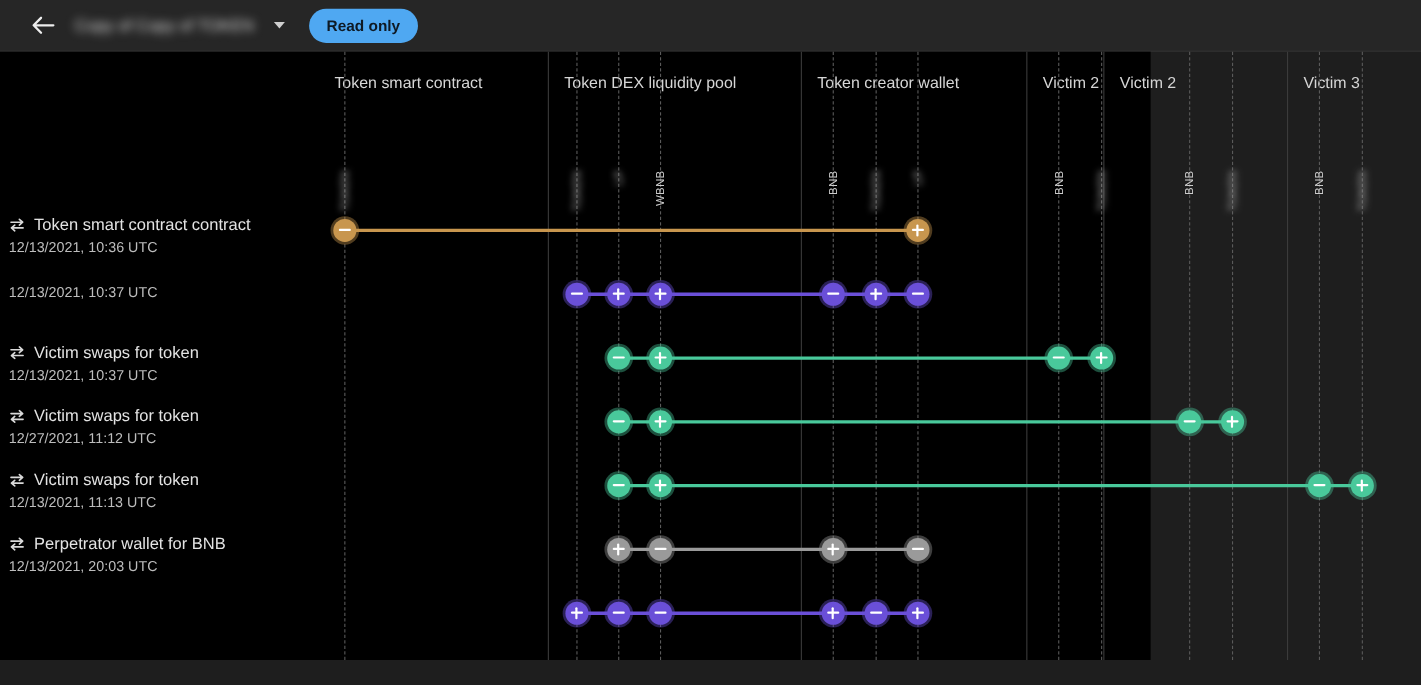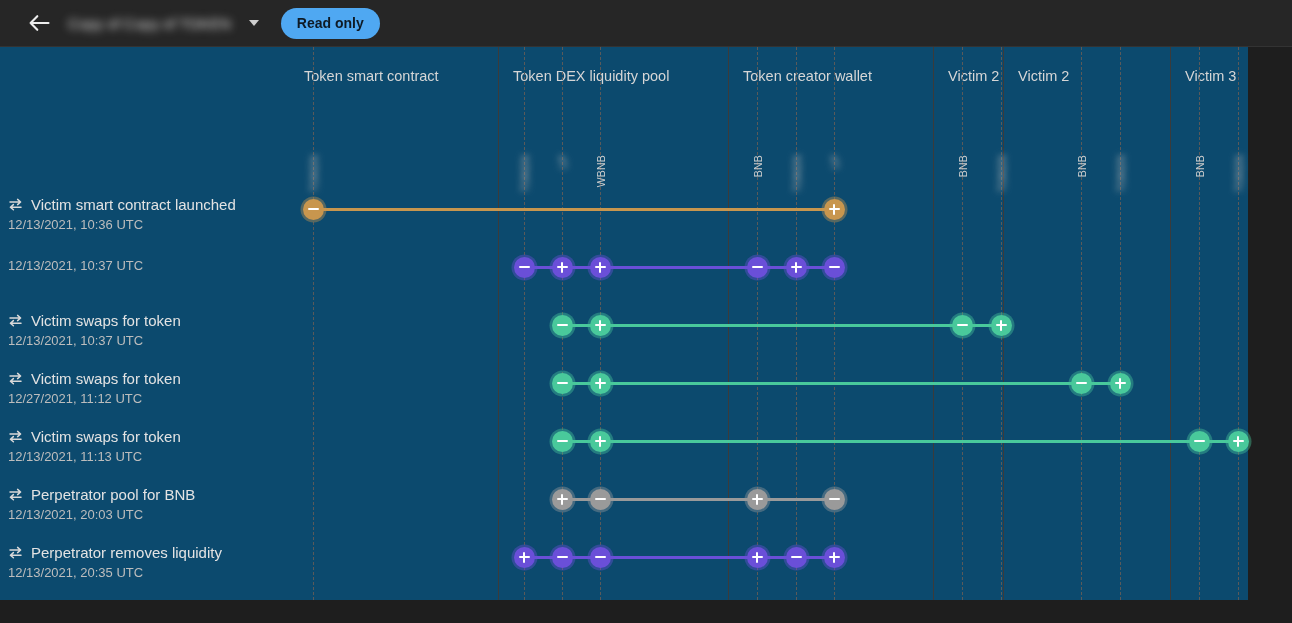--- a/index.html
+++ b/index.html
@@ -50,22 +50,22 @@
     font-weight: 600;
     padding: 7px 16px 8px;
     border-radius: 16px;
     cursor: pointer;
     white-space: nowrap;
   }
 
   
   .canvas {
     position: absolute; left: 0; top: 47px;
-    width: 1248px; height: 553px;
-    background: #0c4a6e;
+    width: 1046px; height: 553px;
+    background: #000000;
   }
   .bottombar {
     position: absolute; left: 0; top: 600px;
     width: 1292px; height: 23px;
     background: #1e1e1e;
   }
 
   
   .col {
     position: absolute; top: 0; height: 553px;
@@ -309,21 +309,21 @@
       </div>
     <div class="gutter" id="gutter">
         <div class="row-label" style="top: 149px;">
           <div class="title">
             <span>
               <svg class="swap-icon" width="15" height="13" viewBox="0 0 15 13" fill="none">
                 <path d="M2 4 H12.2 M9.6 1.4 L12.6 4 L9.6 6.6" stroke="#d9d9d9" stroke-width="1.5" stroke-linecap="round" stroke-linejoin="round"></path>
                 <path d="M13 9.2 H2.8 M5.4 6.6 L2.4 9.2 L5.4 11.8" stroke="#d9d9d9" stroke-width="1.5" stroke-linecap="round" stroke-linejoin="round"></path>
               </svg>
             </span>
-            <span>Victim smart contract launched</span>
+            <span>Token smart contract contract</span>
           </div>
           <div class="ts">12/13/2021, 10:36 UTC</div>
         </div>
         <div class="row-label" style="top: 207px;">
           <div class="ts">12/13/2021, 10:37 UTC</div>
         </div>
         <div class="row-label" style="top: 265px;">
           <div class="title">
             <span>
               <svg class="swap-icon" width="15" height="13" viewBox="0 0 15 13" fill="none">
@@ -360,33 +360,21 @@
           <div class="ts">12/13/2021, 11:13 UTC</div>
         </div>
         <div class="row-label" style="top: 439px;">
           <div class="title">
             <span>
               <svg class="swap-icon" width="15" height="13" viewBox="0 0 15 13" fill="none">
                 <path d="M2 4 H12.2 M9.6 1.4 L12.6 4 L9.6 6.6" stroke="#d9d9d9" stroke-width="1.5" stroke-linecap="round" stroke-linejoin="round"></path>
                 <path d="M13 9.2 H2.8 M5.4 6.6 L2.4 9.2 L5.4 11.8" stroke="#d9d9d9" stroke-width="1.5" stroke-linecap="round" stroke-linejoin="round"></path>
               </svg>
             </span>
-            <span>Perpetrator pool for BNB</span>
+            <span>Perpetrator wallet for BNB</span>
           </div>
           <div class="ts">12/13/2021, 20:03 UTC</div>
-        </div>
-        <div class="row-label" style="top: 497px;">
-          <div class="title">
-            <span>
-              <svg class="swap-icon" width="15" height="13" viewBox="0 0 15 13" fill="none">
-                <path d="M2 4 H12.2 M9.6 1.4 L12.6 4 L9.6 6.6" stroke="#d9d9d9" stroke-width="1.5" stroke-linecap="round" stroke-linejoin="round"></path>
-                <path d="M13 9.2 H2.8 M5.4 6.6 L2.4 9.2 L5.4 11.8" stroke="#d9d9d9" stroke-width="1.5" stroke-linecap="round" stroke-linejoin="round"></path>
-              </svg>
-            </span>
-            <span>Perpetrator removes liquidity</span>
-          </div>
-          <div class="ts">12/13/2021, 20:35 UTC</div>
         </div>
       </div>
   </div>
 
   <div class="bottombar"></div>
 </div>
 
 </body></html>

